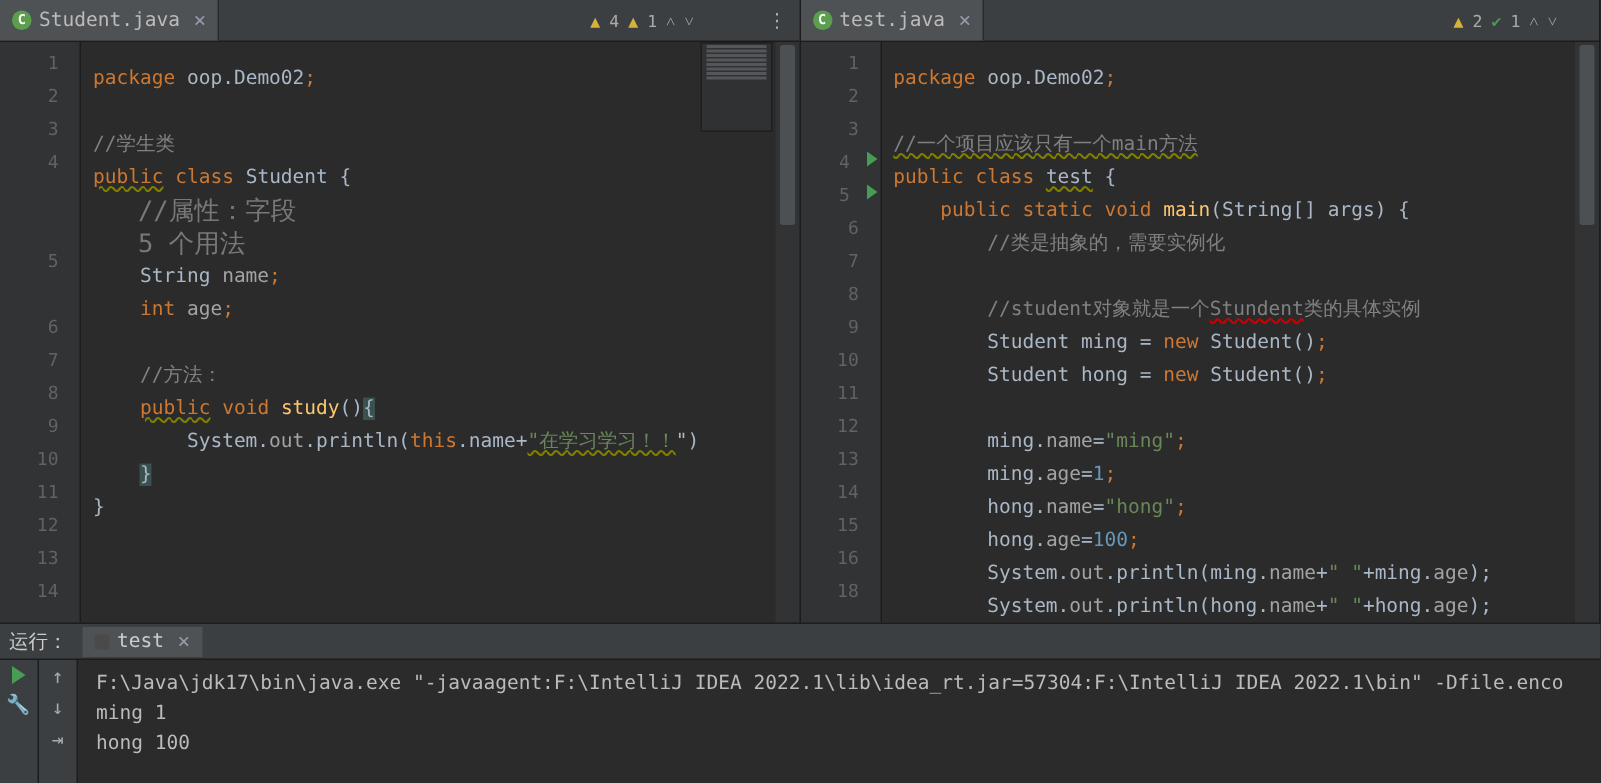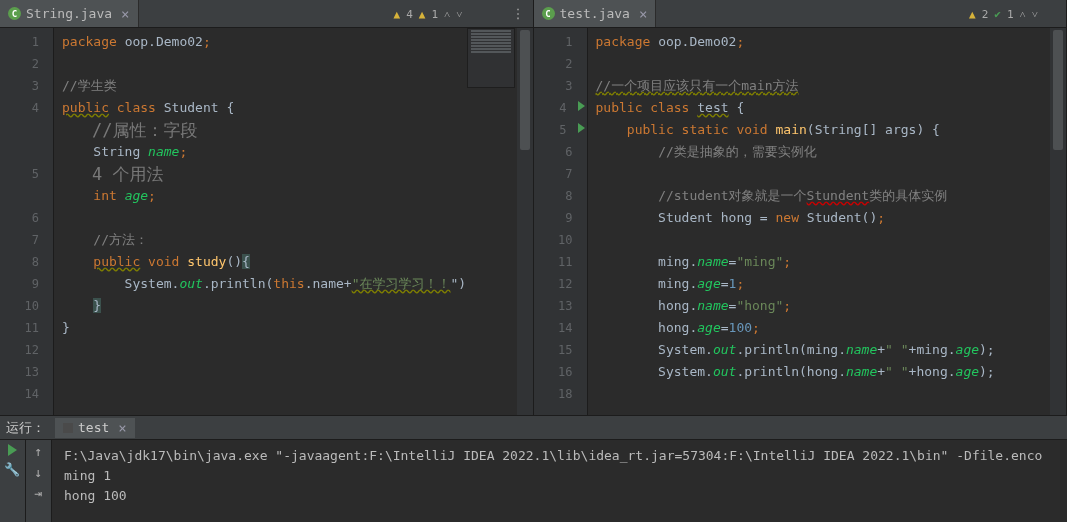--- a/index.html
+++ b/index.html
@@ -10,27 +10,27 @@
   .tab{display:flex;align-items:center;padding:0 8px;height:100%;background:#4e5254;gap:5px;border-right:1px solid #2b2b2b}
   .icon-c{width:13px;height:13px;border-radius:50%;background:#5b9e4d;display:inline-flex;align-items:center;justify-content:center;color:#fff;font-size:9px;font-weight:bold}
   .tab-close{color:#99a;cursor:pointer;font-size:14px;margin-left:4px}
   .tab-label{color:#bbb}
   .tab-more{position:absolute;right:8px;color:#aaa;cursor:pointer;display:flex;gap:8px;align-items:center}
   .code-area{flex:1;display:flex;position:relative;overflow:hidden}
   .gutter{background:#313335;width:54px;display:flex;flex-direction:column;padding-top:3px;border-right:1px solid #1c1c1c}
   .gutter2{width:54px}
   .gline{height:22px;line-height:22px;text-align:right;padding-right:14px;color:#606366;font-size:12px;position:relative}
   .run-arrow{position:absolute;right:2px;top:4px;width:0;height:0;border-left:7px solid #499c54;border-top:5px solid transparent;border-bottom:5px solid transparent}
-  .code{flex:1;padding-top:3px;position:relative;overflow:hidden}
+  .code{flex:1;padding-top:14px;position:relative;overflow:hidden}
   .line{height:22px;line-height:22px;padding-left:8px;white-space:pre}
   .kw{color:#cc7832}
   .cm{color:#808080}
   .str{color:#6a8759}
   .mth{color:#ffc66d}
-  .fld{color:#22c55e;font-style:italic}
+  .fld{color:#a3a3a3;}
   .num{color:#6897bb}
   .warn{text-decoration:underline wavy #808000}
   .uline{}
   .err{text-decoration:underline wavy #cc0000}
   .usage{color:#787878;font-size:17px;padding-left:38px;height:22px;line-height:22px}
   .status-area{position:absolute;top:8px;right:70px;display:flex;align-items:center;gap:6px;font-size:11px;color:#aaa;z-index:5}
   .status-area2{right:28px}
   .wicon{color:#d6b23a}
   .cicon{color:#499c54}
   .minimap{position:absolute;top:28px;right:18px;width:48px;height:60px;background:#313335;border:1px solid #1c1c1c;opacity:0.85}
@@ -51,21 +51,21 @@
 </style>
 </head>
 <body>
 
 <div class="editors">
 
   <div class="editor">
     <div class="tabbar">
       <div class="tab">
         <span class="icon-c">C</span>
-        <span class="tab-label">String.java</span>
+        <span class="tab-label">Student.java</span>
         <span class="tab-close">×</span>
       </div>
       <div class="tab-more">⋮</div>
     </div>
     <div class="status-area">
       <span class="wicon">▲</span>
         <span>4</span>
       <span class="wicon">▲</span>
         <span>1</span>
       <span>˄</span>
@@ -100,22 +100,22 @@
           <div class="gline">12</div>
           <div class="gline">13</div>
           <div class="gline">14</div>
         </div>
       <div class="code" id="lc">
           <div class="line"><span class="kw">package </span><span class="">oop.Demo02</span><span class="kw">;</span></div>
           <div class="line"></div>
           <div class="line"><span class="cm">//学生类</span></div>
           <div class="line"><span class="kw warn">public</span><span class="kw"> class </span><span class="uline">Student</span><span class=""> {</span></div>
           <div class="usage">//属性：字段</div>
+          <div class="usage">5 个用法</div>
           <div class="line"><span class="">    String </span><span class="fld">name</span><span class="kw">;</span></div>
-          <div class="usage">4 个用法</div>
           <div class="line"><span class="">    </span><span class="kw">int </span><span class="fld">age</span><span class="kw">;</span></div>
           <div class="line"></div>
           <div class="line"><span class="">    </span><span class="cm">//方法：</span></div>
           <div class="line"><span class="">    </span><span class="kw warn">public</span><span class="kw"> void </span><span class="mth">study</span><span class="">()</span><span class="hlbrace">{</span></div>
           <div class="line"><span class="">        System.</span><span class="fld">out</span><span class="">.println(</span><span class="kw">this</span><span class="">.name+</span><span class="str warn">"在学习学习！！</span><span class="">")</span></div>
           <div class="line"><span class="">    </span><span class="hlbrace">}</span></div>
           <div class="line"><span class="">}</span></div>
           <div class="line"></div>
           <div class="line"></div>
         </div>
@@ -163,20 +163,21 @@
         </div>
       <div class="code" id="rc">
           <div class="line"><span class="kw">package </span><span class="">oop.Demo02</span><span class="kw">;</span></div>
           <div class="line"></div>
           <div class="line"><span class="cm warn">//一个项目应该只有一个main方法</span></div>
           <div class="line"><span class="kw">public class </span><span class="warn uline">test</span><span class=""> {</span></div>
           <div class="line"><span class="">    </span><span class="kw">public static void </span><span class="mth">main</span><span class="">(String[] args) {</span></div>
           <div class="line"><span class="">        </span><span class="cm">//类是抽象的，需要实例化</span></div>
           <div class="line"><span class="">        </span></div>
           <div class="line"><span class="">        </span><span class="cm">//student对象就是一个</span><span class="cm err">Stundent</span><span class="cm">类的具体实例</span></div>
+          <div class="line"><span class="">        Student ming = </span><span class="kw">new </span><span class="">Student()</span><span class="kw">;</span></div>
           <div class="line"><span class="">        Student hong = </span><span class="kw">new </span><span class="">Student()</span><span class="kw">;</span></div>
           <div class="line"></div>
           <div class="line"><span class="">        ming.</span><span class="fld">name</span><span class="">=</span><span class="str">"ming"</span><span class="kw">;</span></div>
           <div class="line"><span class="">        ming.</span><span class="fld">age</span><span class="">=</span><span class="num">1</span><span class="kw">;</span></div>
           <div class="line"><span class="">        hong.</span><span class="fld">name</span><span class="">=</span><span class="str">"hong"</span><span class="kw">;</span></div>
           <div class="line"><span class="">        hong.</span><span class="fld">age</span><span class="">=</span><span class="num">100</span><span class="kw">;</span></div>
           <div class="line"><span class="">        System.</span><span class="fld">out</span><span class="">.println(ming.</span><span class="fld">name</span><span class="">+</span><span class="str">" "</span><span class="">+ming.</span><span class="fld">age</span><span class="">);</span></div>
           <div class="line"><span class="">        System.</span><span class="fld">out</span><span class="">.println(hong.</span><span class="fld">name</span><span class="">+</span><span class="str">" "</span><span class="">+hong.</span><span class="fld">age</span><span class="">);</span></div>
         </div>
       <div class="scrollbar">

